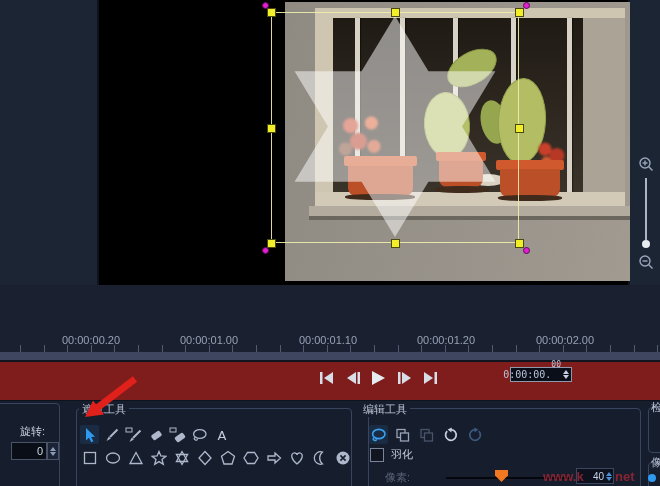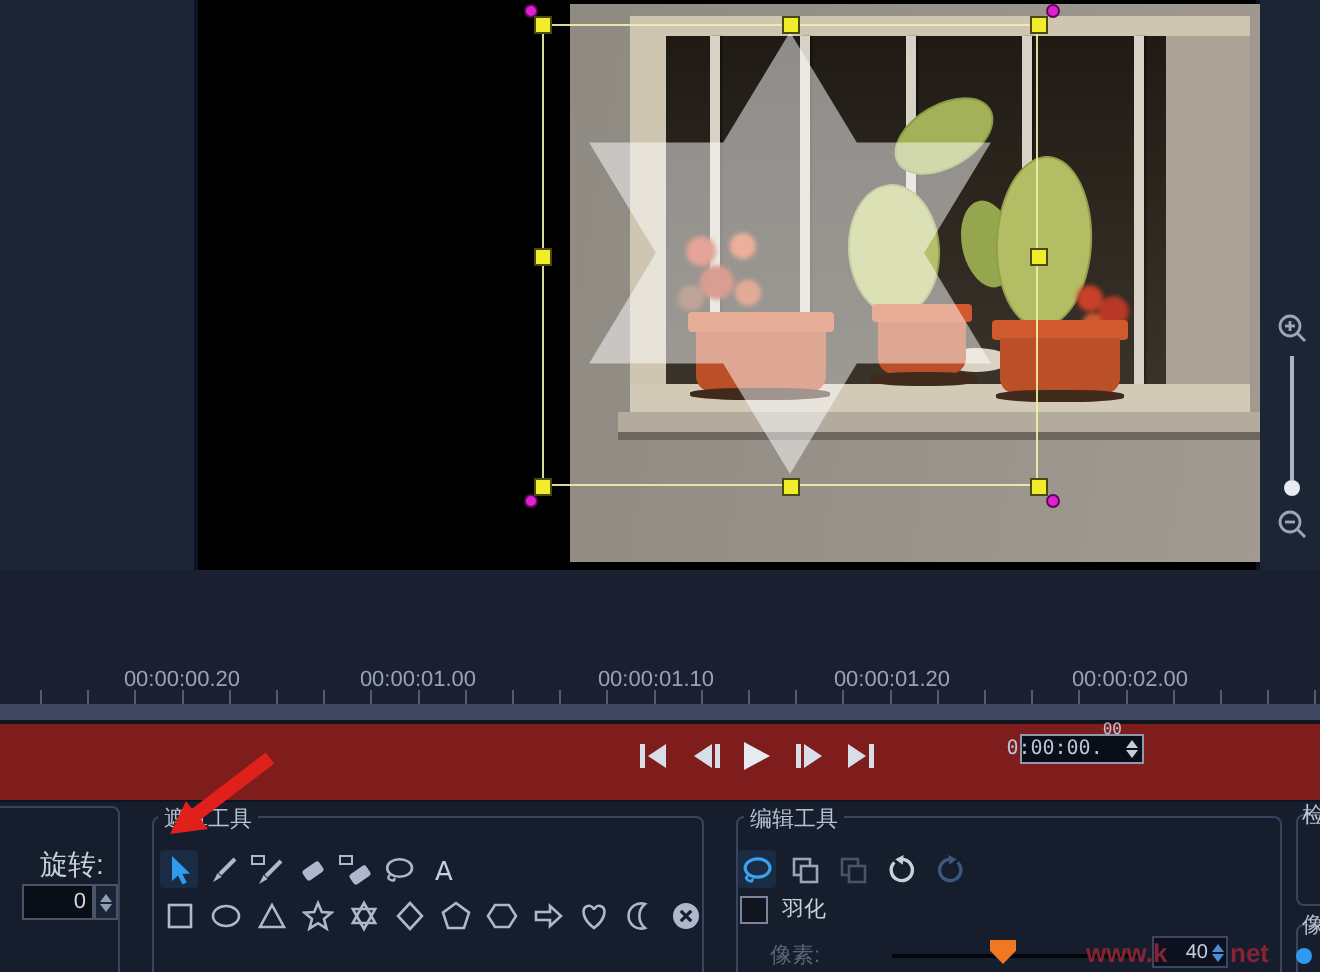--- a/index.html
+++ b/index.html
@@ -69,21 +69,21 @@
   .spin .up{border-bottom:4px solid #c4cedd;}
   .spin .dn{border-top:4px solid #c4cedd;}
 
   
   #bottom{position:absolute;left:0;top:400px;width:660px;height:86px;background:#161d2c;border-top:1px solid #0d1420;}
   .legend{position:absolute;font-size:11px;color:#b8c2d4;background:#161d2c;padding:0 3px;}
   .fset{position:absolute;border:1px solid #39445e;border-radius:4px;box-sizing:border-box;}
 
   
   #rot-border{position:absolute;left:-20px;top:2px;width:78px;height:110px;border:1px solid #39445e;border-radius:4px;}
-  #rot-label{position:absolute;left:20px;top:23px;font-size:14px;color:#c8d0dc;}
+  #rot-label{position:absolute;left:20px;top:23px;font-size:11px;color:#c8d0dc;}
   #rot-box{position:absolute;left:11px;top:41px;width:36px;height:18px;background:#0a0e16;border:1px solid #4a5468;
     box-sizing:border-box;display:flex;align-items:center;justify-content:flex-end;padding-right:3px;
     font-size:11px;color:#d0d8e4;}
   #rot-spin{position:absolute;left:47px;top:41px;width:12px;height:18px;background:#1b2436;border:1px solid #4a5468;
     box-sizing:border-box;display:flex;flex-direction:column;align-items:center;justify-content:center;gap:1px;}
   #rot-spin i{width:0;height:0;border-left:3px solid transparent;border-right:3px solid transparent;}
   #rot-spin .up{border-bottom:4px solid #8e9cb8;}
   #rot-spin .dn{border-top:4px solid #8e9cb8;}
 
   .toolrow{position:absolute;display:flex;align-items:center;}
@@ -363,21 +363,21 @@
         </div>
       <div class="tool">
           <svg width="16" height="16" viewBox="0 0 16 16">
             <circle cx="8" cy="8" r="6.5" fill="#aeb8cc"></circle>
             <path d="M5.4 5.4 L10.6 10.6 M10.6 5.4 L5.4 10.6" stroke="#161d2c" stroke-width="1.6"></path>
           </svg>
         </div>
     </div>
 
     <div class="fset" style="left:368px;top:7px;width:273px;height:90px;"></div>
-    <div class="legend" style="left:372px;top:1px;">编辑工具</div>
+    <div class="legend" style="left:360px;top:1px;">编辑工具</div>
 
     <div class="toolrow" style="left:369px;top:24px;gap:5px;">
       <div class="tool sel">
         <svg width="17" height="16" viewBox="0 0 17 16">
             <ellipse cx="8.8" cy="7" rx="6.2" ry="4.6" fill="none" stroke="#3aa0f0" stroke-width="1.6"></ellipse>
             <path d="M4 10.8 q-2 1.6 0.6 2.6 q2 0.6 1.6-1.2" fill="none" stroke="#3aa0f0" stroke-width="1.4"></path>
           </svg>
       </div>
       <div class="tool">
         <svg width="17" height="16" viewBox="0 0 17 16">

